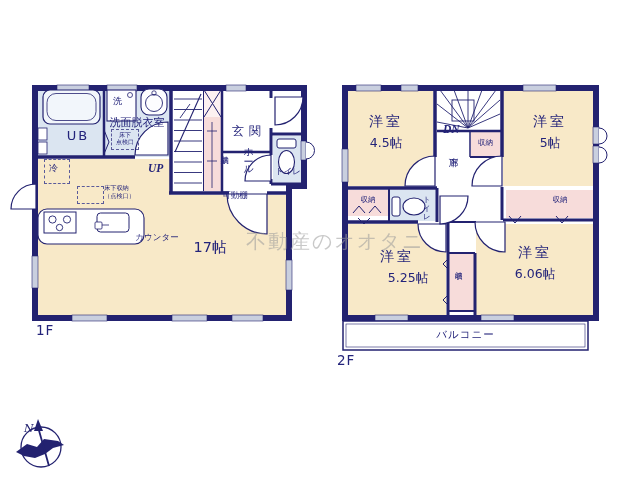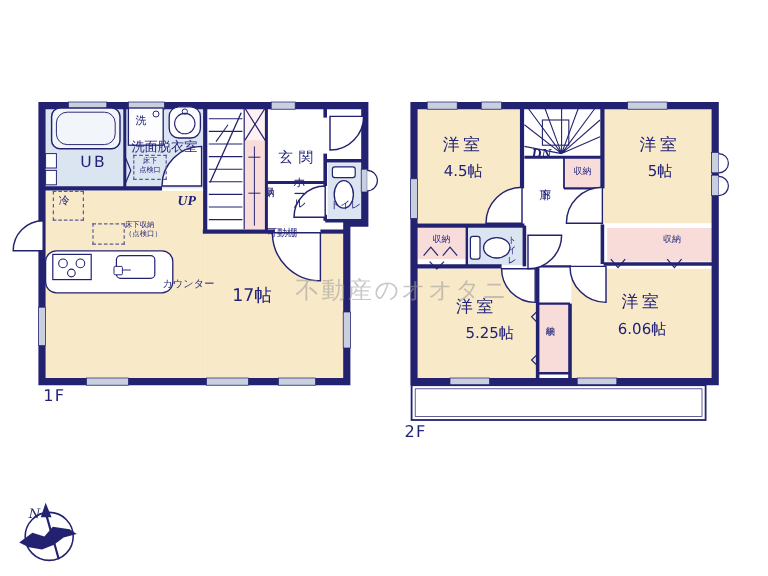--- a/index.html
+++ b/index.html
@@ -222,17 +222,18 @@
 <div class="lb ctr" style="left:522px;top:114px;width:56px;font-size:14px;letter-spacing:3px;">洋室</div>
 <div class="lb ctr" style="left:522px;top:136px;width:56px;font-size:12.5px;">5帖</div>
 <div class="lb ctr" style="left:348px;top:196px;width:40px;font-size:7.5px;">収納</div>
 <div class="lb vert" style="left:422px;top:191px;font-size:7.5px;">トイレ</div>
 <div class="lb ctr" style="left:536px;top:196px;width:48px;font-size:7.5px;">収納</div>
 <div class="lb ctr" style="left:348px;top:249px;width:98px;font-size:14px;letter-spacing:3px;">洋室</div>
 <div class="lb ctr" style="left:348px;top:271px;width:120px;font-size:12.5px;">5.25帖</div>
 <div class="lb vert" style="left:454px;top:266px;font-size:7.5px;">収納</div>
 <div class="lb ctr" style="left:486px;top:245px;width:98px;font-size:14px;letter-spacing:3px;">洋室</div>
 <div class="lb ctr" style="left:486px;top:267px;width:98px;font-size:12.5px;">6.06帖</div>
+<div class="lb ctr" style="left:403px;top:329px;width:125px;font-size:10.5px;letter-spacing:1px;">バルコニー</div>
 <div class="lb" style="left:337px;top:353px;font-size:13.5px;letter-spacing:1px;">2F</div>
 
 <div class="wm" style="left:246px;top:228px;text-align:right;">不動産のオオタニ</div>
 
 </div>
 
 </body></html>

